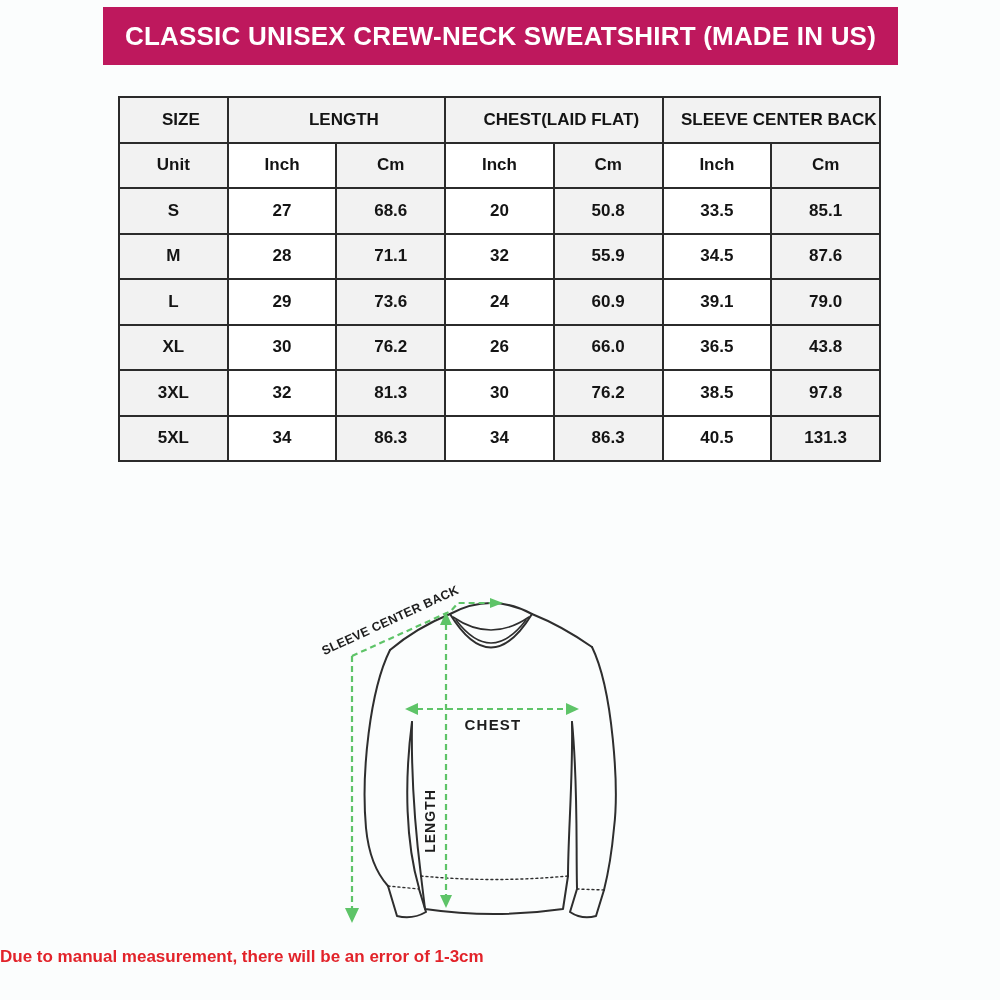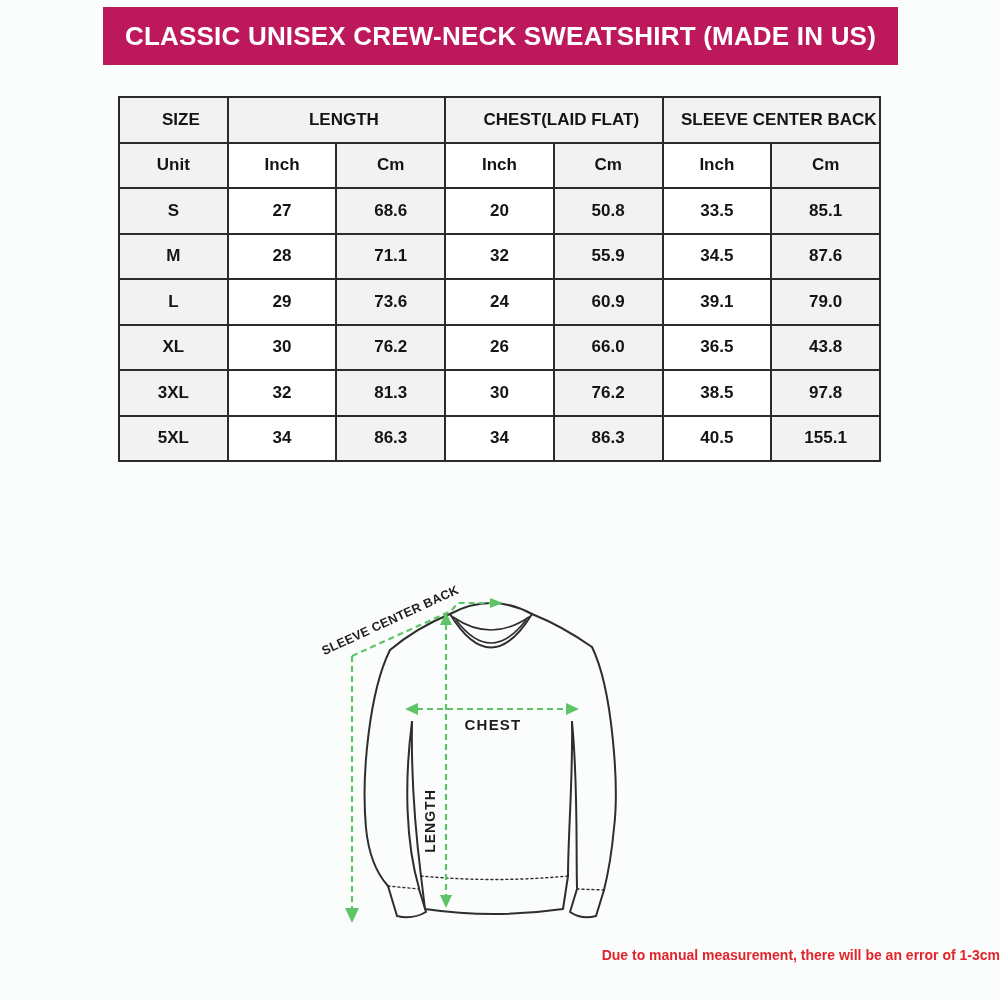--- a/index.html
+++ b/index.html
@@ -69,22 +69,22 @@
     font-family: "Liberation Sans", sans-serif;
     font-weight: bold;
     fill: #1d1d1d;
   }
 
   
   .note {
     position: absolute;
     left: 0; top: 947px;
     width: 1000px;
-    text-align: right;
-    font-size: 14px;
+    text-align: left;
+    font-size: 17px;
     font-weight: bold;
     color: #e2232a;
   }
 </style>
 </head>
 <body>
 
 <div class="page">
 
   <div class="banner">
@@ -155,21 +155,21 @@
           <td>38.5</td>
           <td>97.8</td>
         </tr>
         <tr class="data-row">
           <td>5XL</td>
           <td>34</td>
           <td>86.3</td>
           <td>34</td>
           <td>86.3</td>
           <td>40.5</td>
-          <td>155.1</td>
+          <td>131.3</td>
         </tr>
       </tbody>
   </table>
 
   <div class="diagram-wrap">
     <svg width="400" height="375" viewBox="0 0 400 375">
 
       <g fill="none" stroke="#2e2e2e" stroke-width="2" stroke-linecap="round" stroke-linejoin="round">
 
         <path d="M150,36 Q191,14 232,36"></path>

